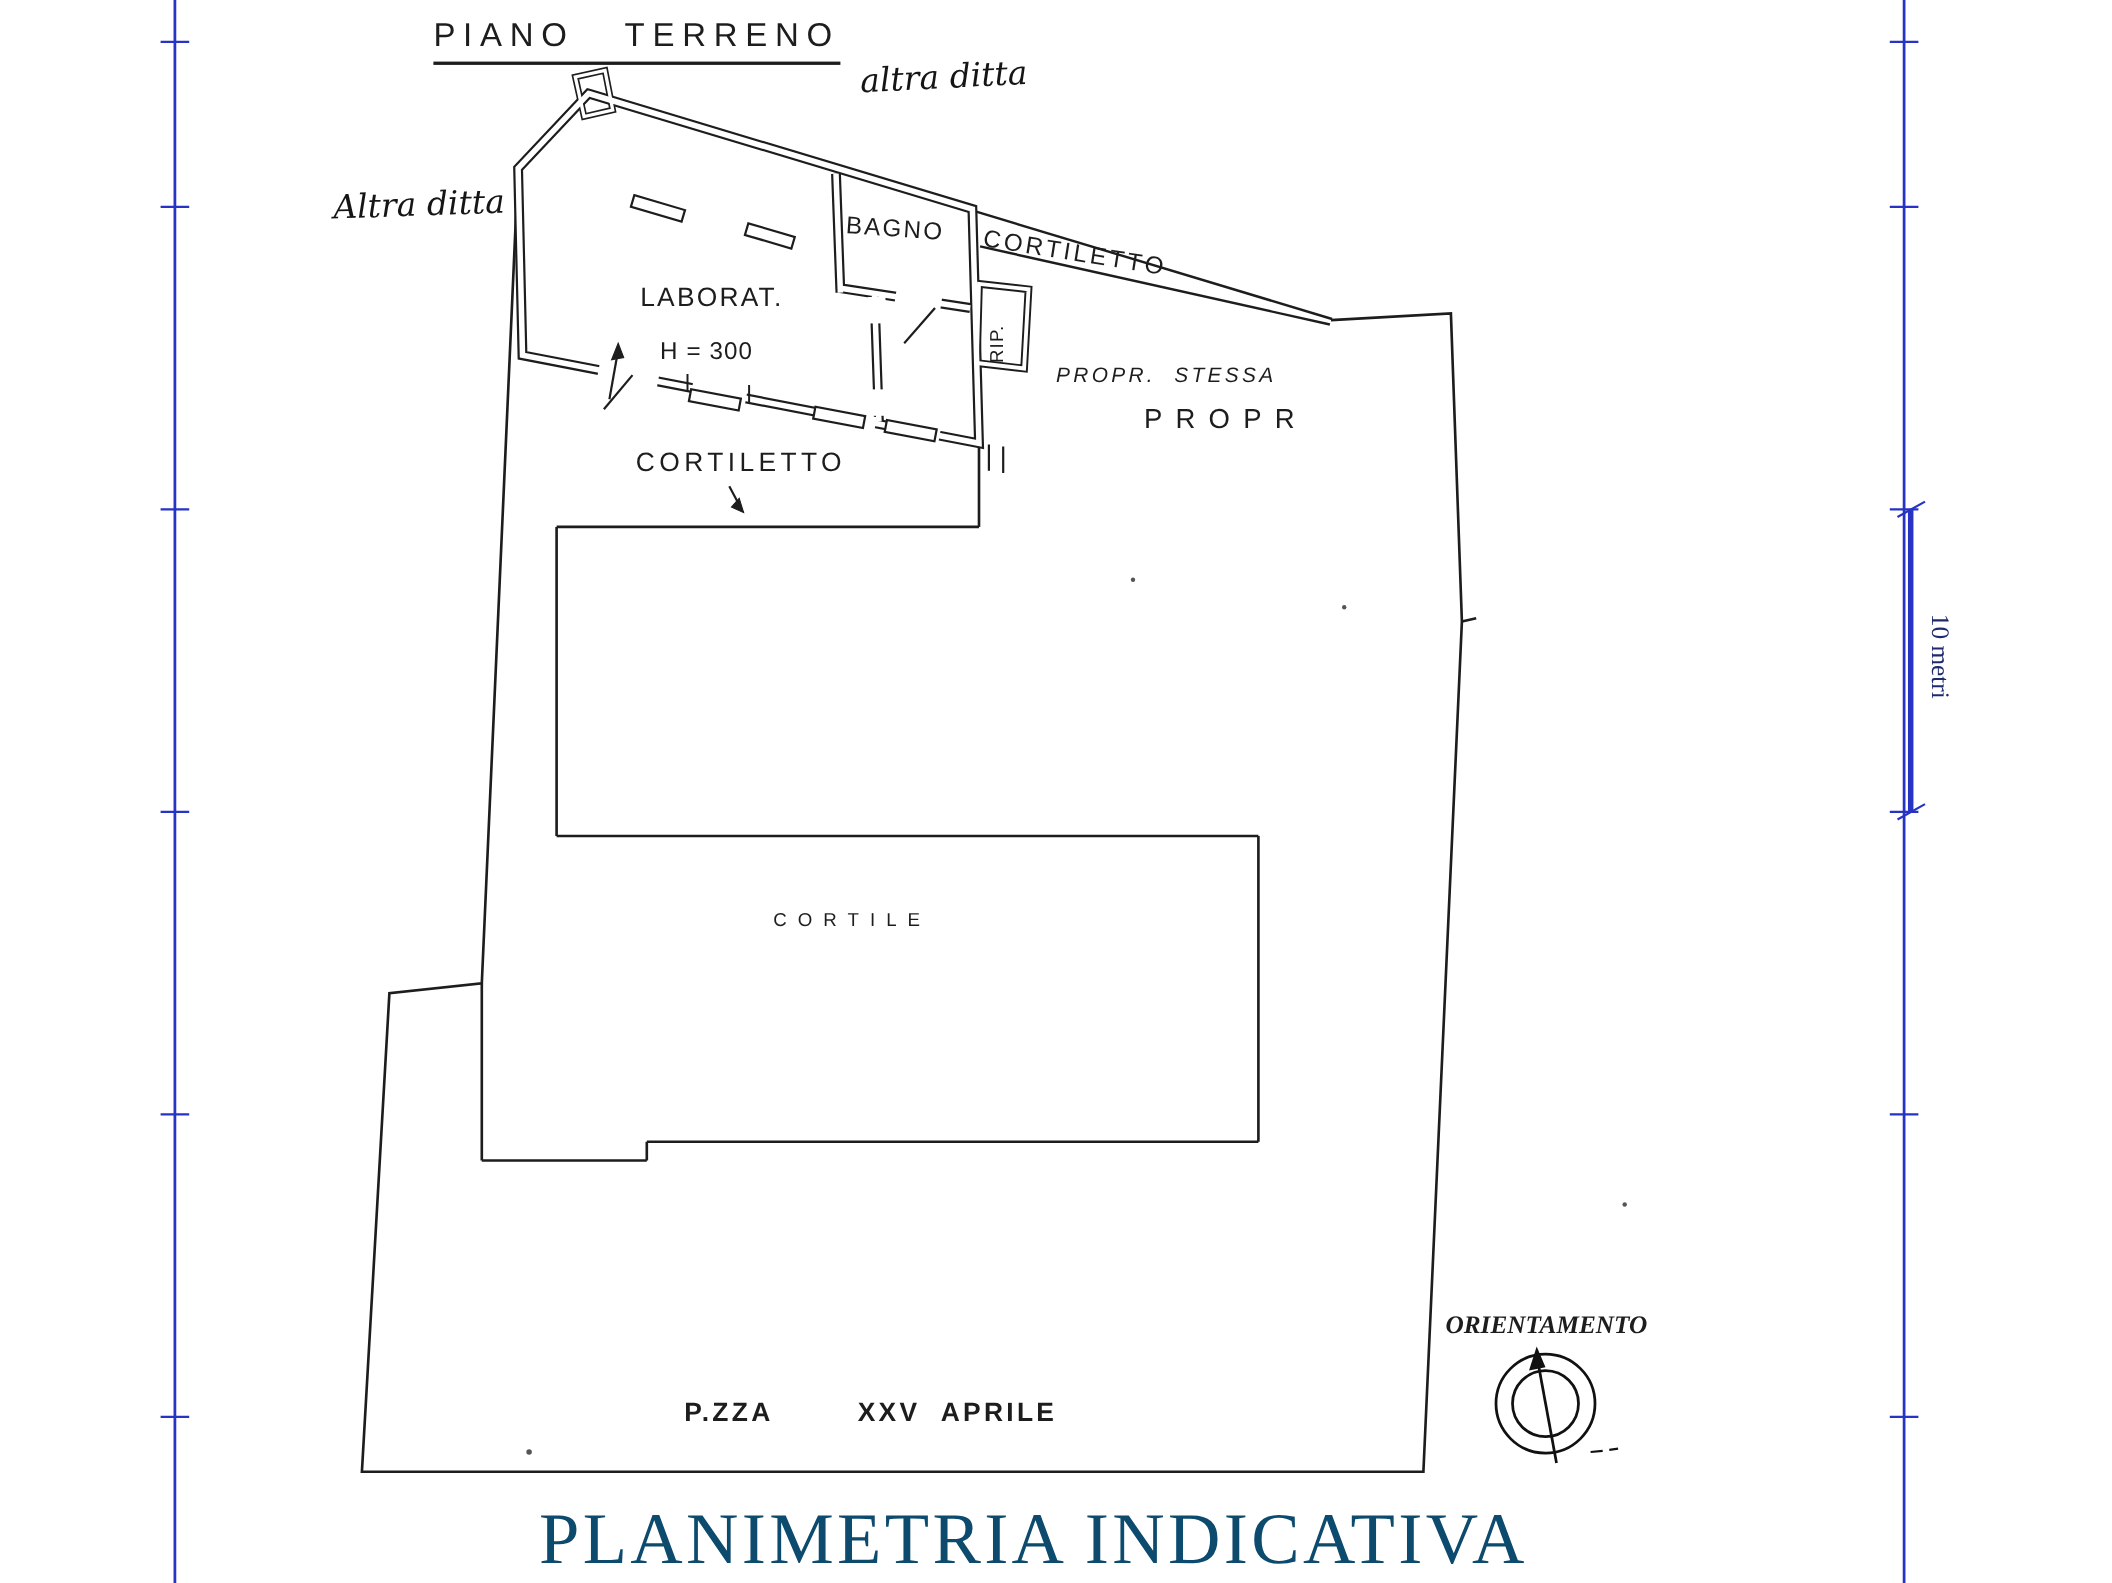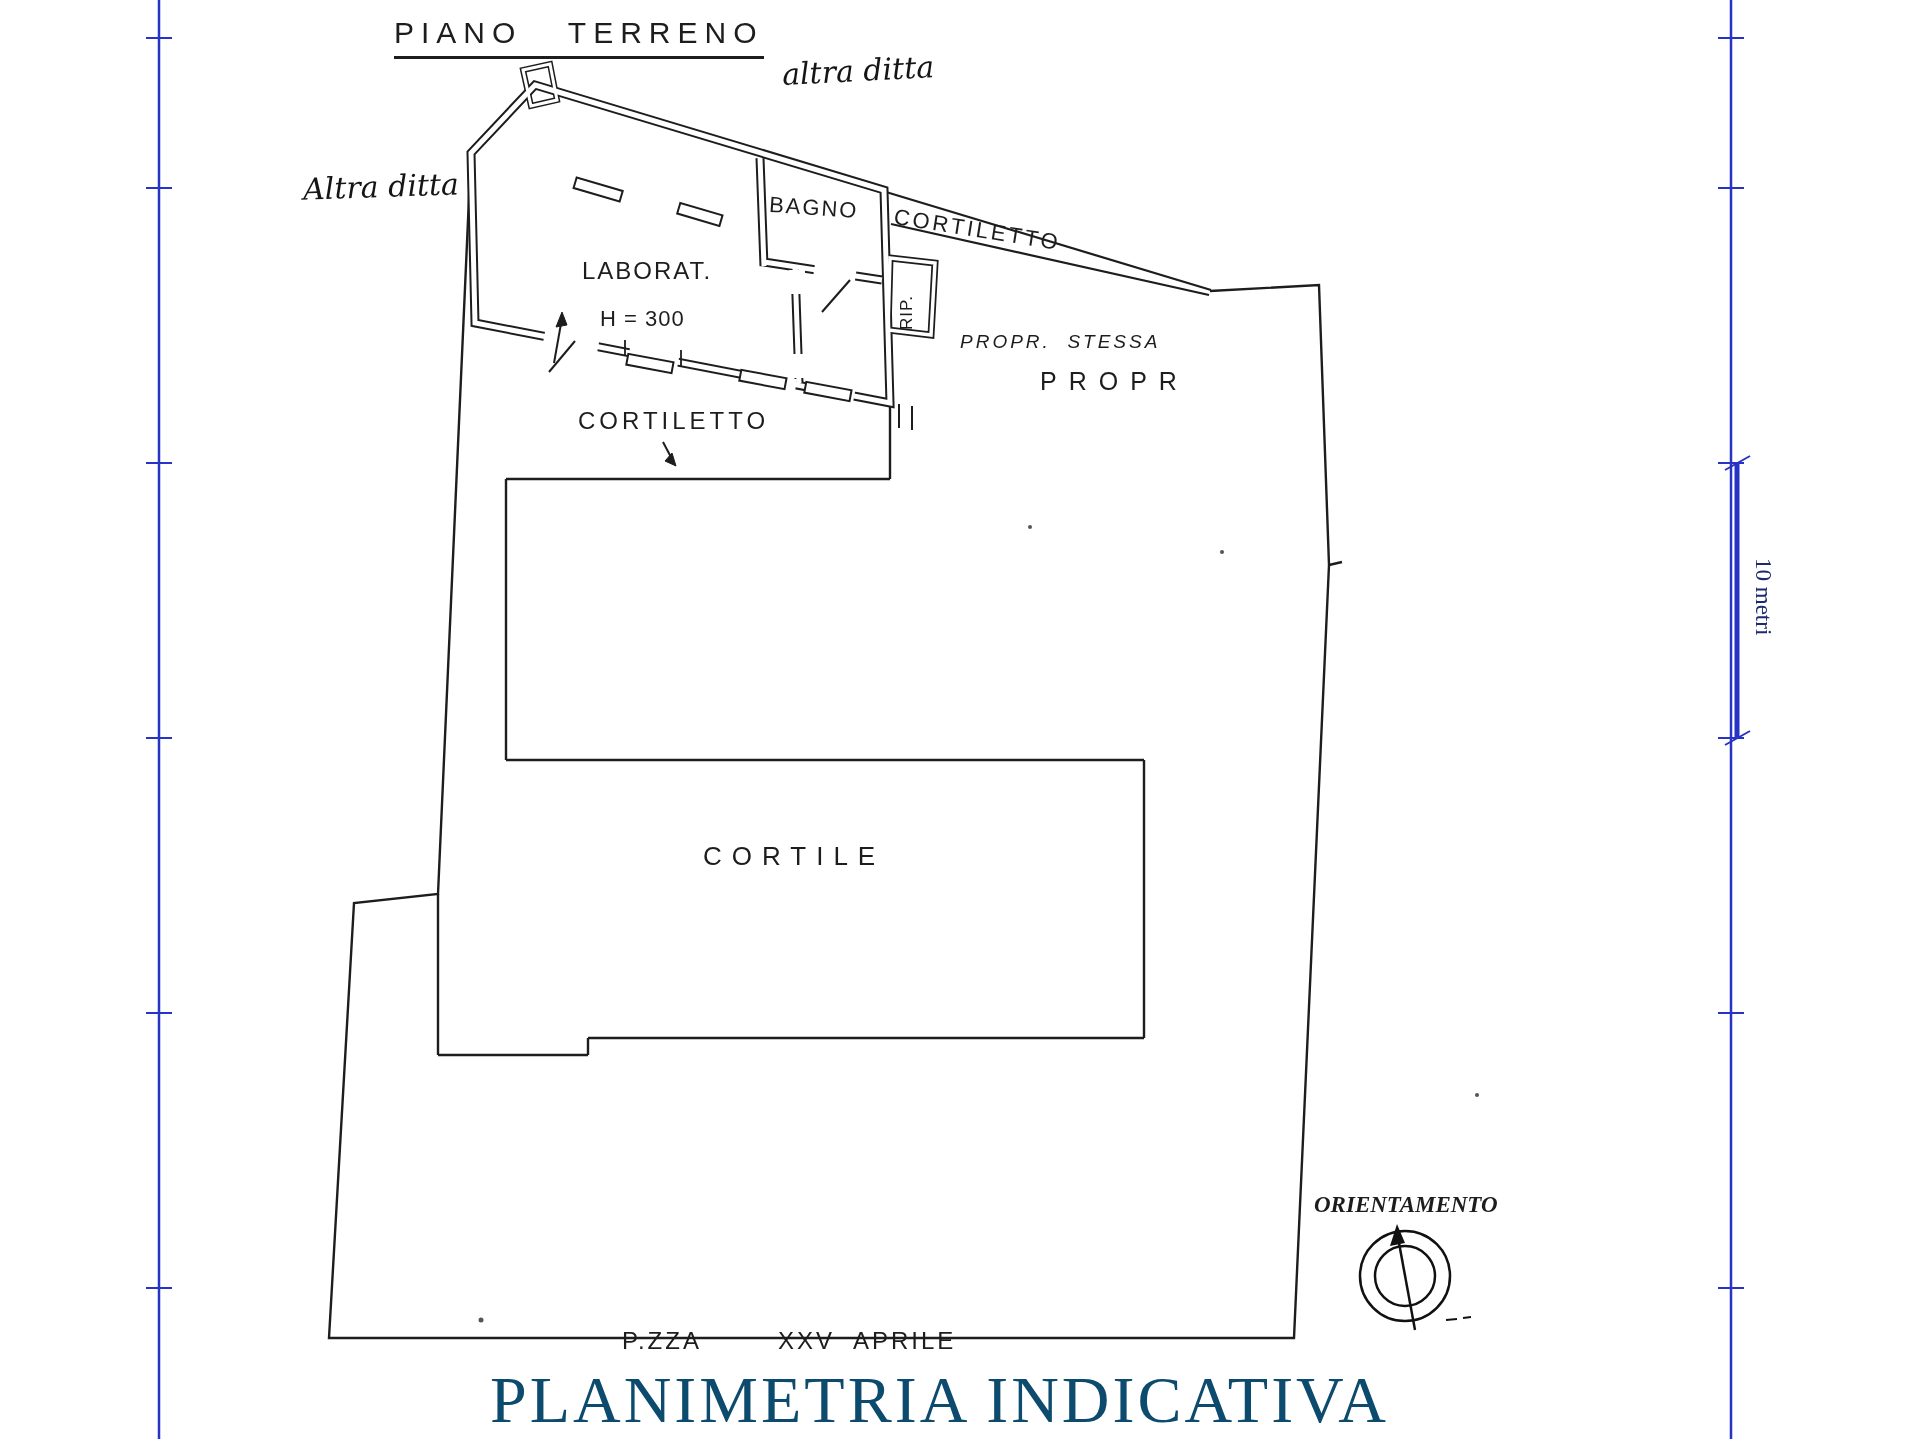--- a/index.html
+++ b/index.html
@@ -128,23 +128,23 @@
   <div class="lbl tech" style="left:600px;top:307px;font-size:22px;letter-spacing:1px;">H = 300</div>
 
   <div class="lbl tech rot-rip" style="left:898px;top:330px;">RIP.</div>
 
   <div class="lbl tech" style="left:960px;top:332px;font-size:19px;letter-spacing:3px;font-style:italic;">PROPR.  STESSA</div>
 
   <div class="lbl tech" style="left:1040px;top:368px;font-size:25px;letter-spacing:12px;">PROPR</div>
 
   <div class="lbl tech" style="left:578px;top:408px;font-size:24px;letter-spacing:4px;">CORTILETTO</div>
 
-  <div class="lbl tech" style="left:703px;top:828px;font-size:26px;letter-spacing:10px;margin-top:14px;">CORTILE</div>
+  <div class="lbl tech" style="left:703px;top:828px;font-size:17px;letter-spacing:10px;">CORTILE</div>
 
   <div class="lbl orient" style="left:1314px;top:1192px;">ORIENTAMENTO</div>
 
-  <div class="lbl tech" style="left:622px;top:1328px;font-size:24px;letter-spacing:3px;">P.ZZA        XXV  APRILE</div>
+  <div class="lbl tech" style="left:622px;top:1272px;font-size:24px;letter-spacing:3px;font-weight:bold;">P.ZZA        XXV  APRILE</div>
 
   <div class="lbl big-serif" style="left:490px;top:1364px;">PLANIMETRIA INDICATIVA</div>
 
   <div class="lbl scale-text" style="left:1776px;top:558px;">10 metri</div>
 
 </div>
 
 </body></html>

